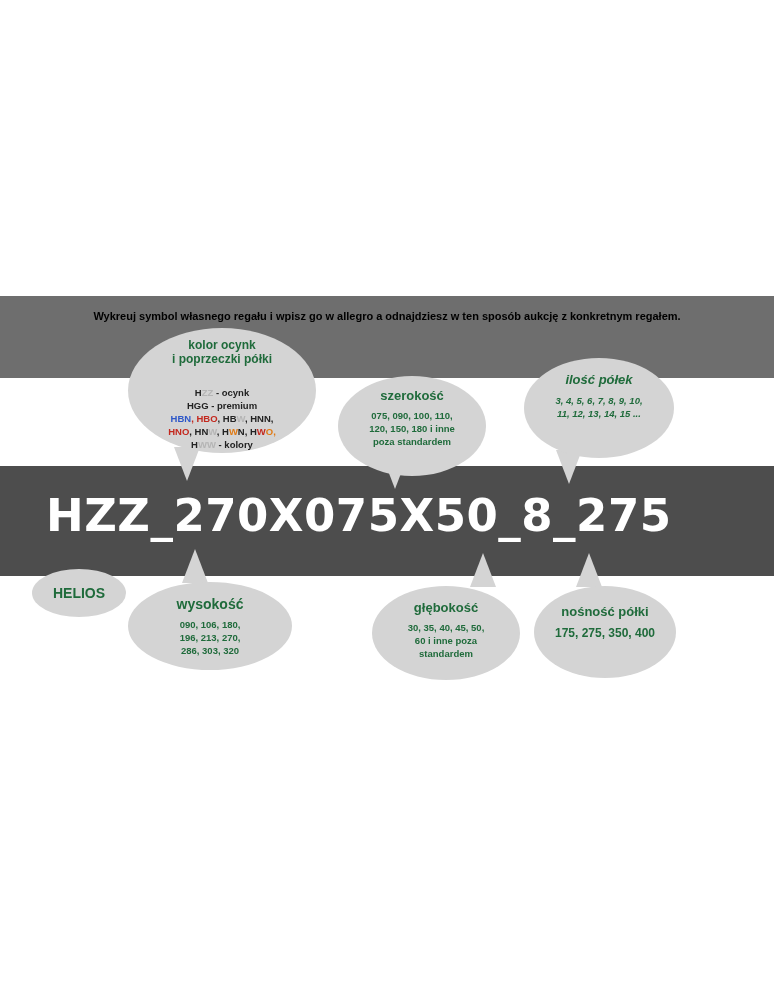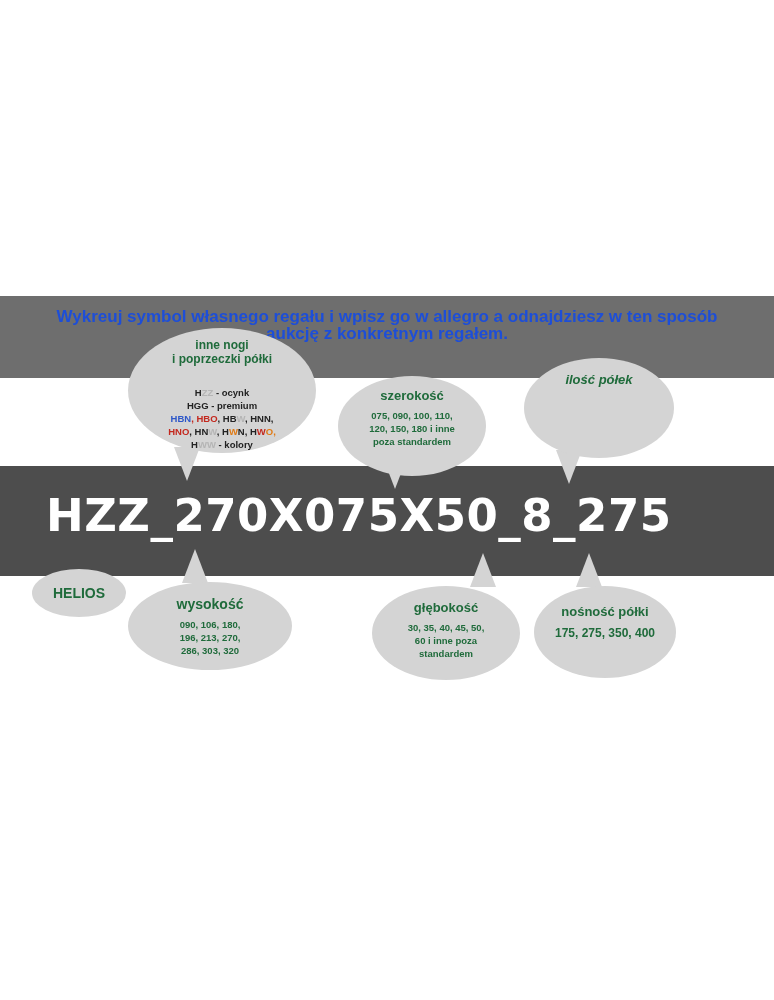--- a/index.html
+++ b/index.html
@@ -50,22 +50,22 @@
     background: #ffffff;
   }
 
   
   .headline {
     position: absolute;
     left: 40px;
     top: 308px;
     width: 694px;
     text-align: center;
-    color: #1d4ed8;
-    font-size: 17px;
+    color: #000000;
+    font-size: 11px;
     font-weight: bold;
     line-height: 17px;
   }
 
   
   .code-text {
     position: absolute;
     left: 0;
     top: 489px;
     width: 774px;
@@ -187,21 +187,21 @@
   <div class="band band-mid"></div>
   <div class="band band-dark"></div>
   <div class="band band-bottom"></div>
 
   <div class="headline">Wykreuj symbol własnego regału i wpisz go w allegro a odnajdziesz w ten sposób aukcję z konkretnym regałem.</div>
 
   <div class="code-text">HZZ_270X075X50_8_275</div>
 
   <div class="tail tail-down" id="b-kolor-tail"></div>
   <div class="bubble" id="b-kolor">
-    <span class="b-title">inne nogi</span>
+    <span class="b-title">kolor ocynk</span>
     <span class="b-title">i poprzeczki półki</span>
     <span class="b-body">
       <span><span class="c-black">H</span><span class="c-grey">ZZ</span><span class="c-black"> - ocynk</span></span><br>
       <span class="c-black">HGG - premium</span><br>
       <span><span class="c-blue">HBN</span><span class="c-red">, HBO</span><span class="c-black">, HB</span><span class="c-grey">W</span><span class="c-black">, HNN,</span></span><br>
       <span><span class="c-red">HNO</span><span class="c-black">, HN</span><span class="c-grey">W</span><span class="c-black">, H</span><span class="c-orange">W</span><span class="c-black">N, H</span><span class="c-red">W</span><span class="c-orange">O,</span></span><br>
       <span><span class="c-black">H</span><span class="c-grey">WW</span><span class="c-black"> - kolory</span></span>
     </span>
   </div>
 
@@ -211,20 +211,24 @@
     <span class="b-body">
       <span>075, 090, 100, 110,</span><br>
       <span>120, 150, 180  i inne</span><br>
       <span>poza standardem</span>
     </span>
   </div>
 
   <div class="tail tail-down" id="b-ilosc-tail"></div>
   <div class="bubble" id="b-ilosc">
     <span class="b-title">ilość półek</span>
+    <span class="b-body">
+      <span>3, 4, 5, 6, 7, 8, 9, 10,</span><br>
+      <span>11, 12, 13, 14, 15 ...</span>
+    </span>
   </div>
 
   <div class="bubble" id="b-helios">
     <span class="b-title">HELIOS</span>
   </div>
 
   <div class="tail tail-up" id="b-wys-tail"></div>
   <div class="bubble" id="b-wys">
     <span class="b-title">wysokość</span>
     <span class="b-body">

